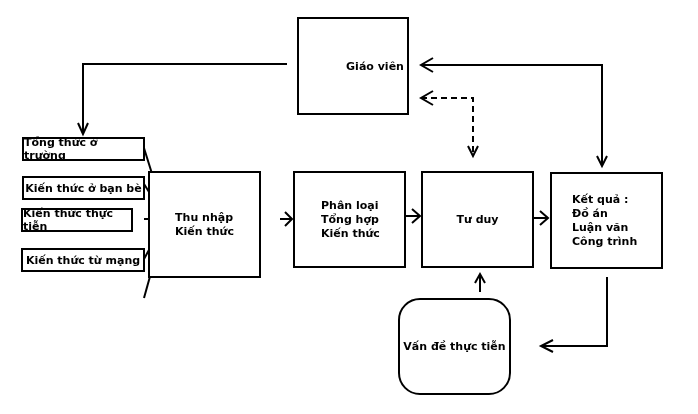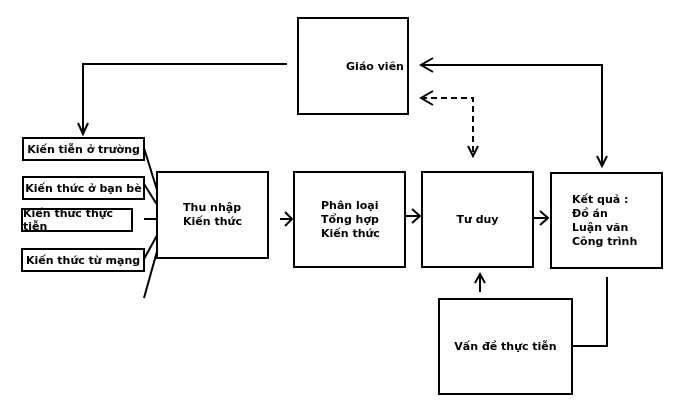--- a/index.html
+++ b/index.html
@@ -52,45 +52,45 @@
       </g>
     <g>
         <polyline points="607,277 607,346 541,346"></polyline>
         <polyline points="553,340 541,346 553,352"></polyline>
       </g>
   </svg>
   <div class="box" style="left:297px;top:17px;width:112px;height:98px;padding-left:44px;">
       <span>Giáo viên</span>
     </div>
   <div class="box" style="left:22px;top:137px;width:123px;height:24px;">
-      <span>Kiến tiễn ở trường</span>
+      <span>Tổng thức ở trường</span>
     </div>
   <div class="box" style="left:22px;top:176px;width:123px;height:24px;">
       <span>Kiến thức ở bạn bè</span>
     </div>
   <div class="box" style="left:21px;top:208px;width:112px;height:24px;">
       <span>Kiến thức thực tiễn</span>
     </div>
   <div class="box" style="left:21px;top:248px;width:124px;height:24px;">
       <span>Kiến thức từ mạng</span>
     </div>
-  <div class="box" style="left:156px;top:171px;width:113px;height:88px;">
+  <div class="box" style="left:148px;top:171px;width:113px;height:107px;">
       <span class="lines">Thu nhập
 Kiến thức</span>
     </div>
   <div class="box" style="left:293px;top:171px;width:113px;height:97px;justify-content:flex-start;padding-left:26px;">
       <span class="lines">Phân loại
 Tổng hợp
 Kiến thức</span>
     </div>
   <div class="box" style="left:550px;top:172px;width:113px;height:97px;justify-content:flex-start;padding-left:20px;">
       <span class="lines">Kết quả :
 Đồ án
 Luận văn
 Công trình</span>
     </div>
   <div class="box" style="left:421px;top:171px;width:113px;height:97px;">
       <span>Tư duy</span>
     </div>
-  <div class="box" style="left:438px;top:298px;width:135px;height:97px;">
+  <div class="box" style="left:398px;top:298px;width:113px;height:97px;border-radius:22px;">
       <span>Vấn đề thực tiễn</span>
     </div>
 </div>
 
 </body></html>

